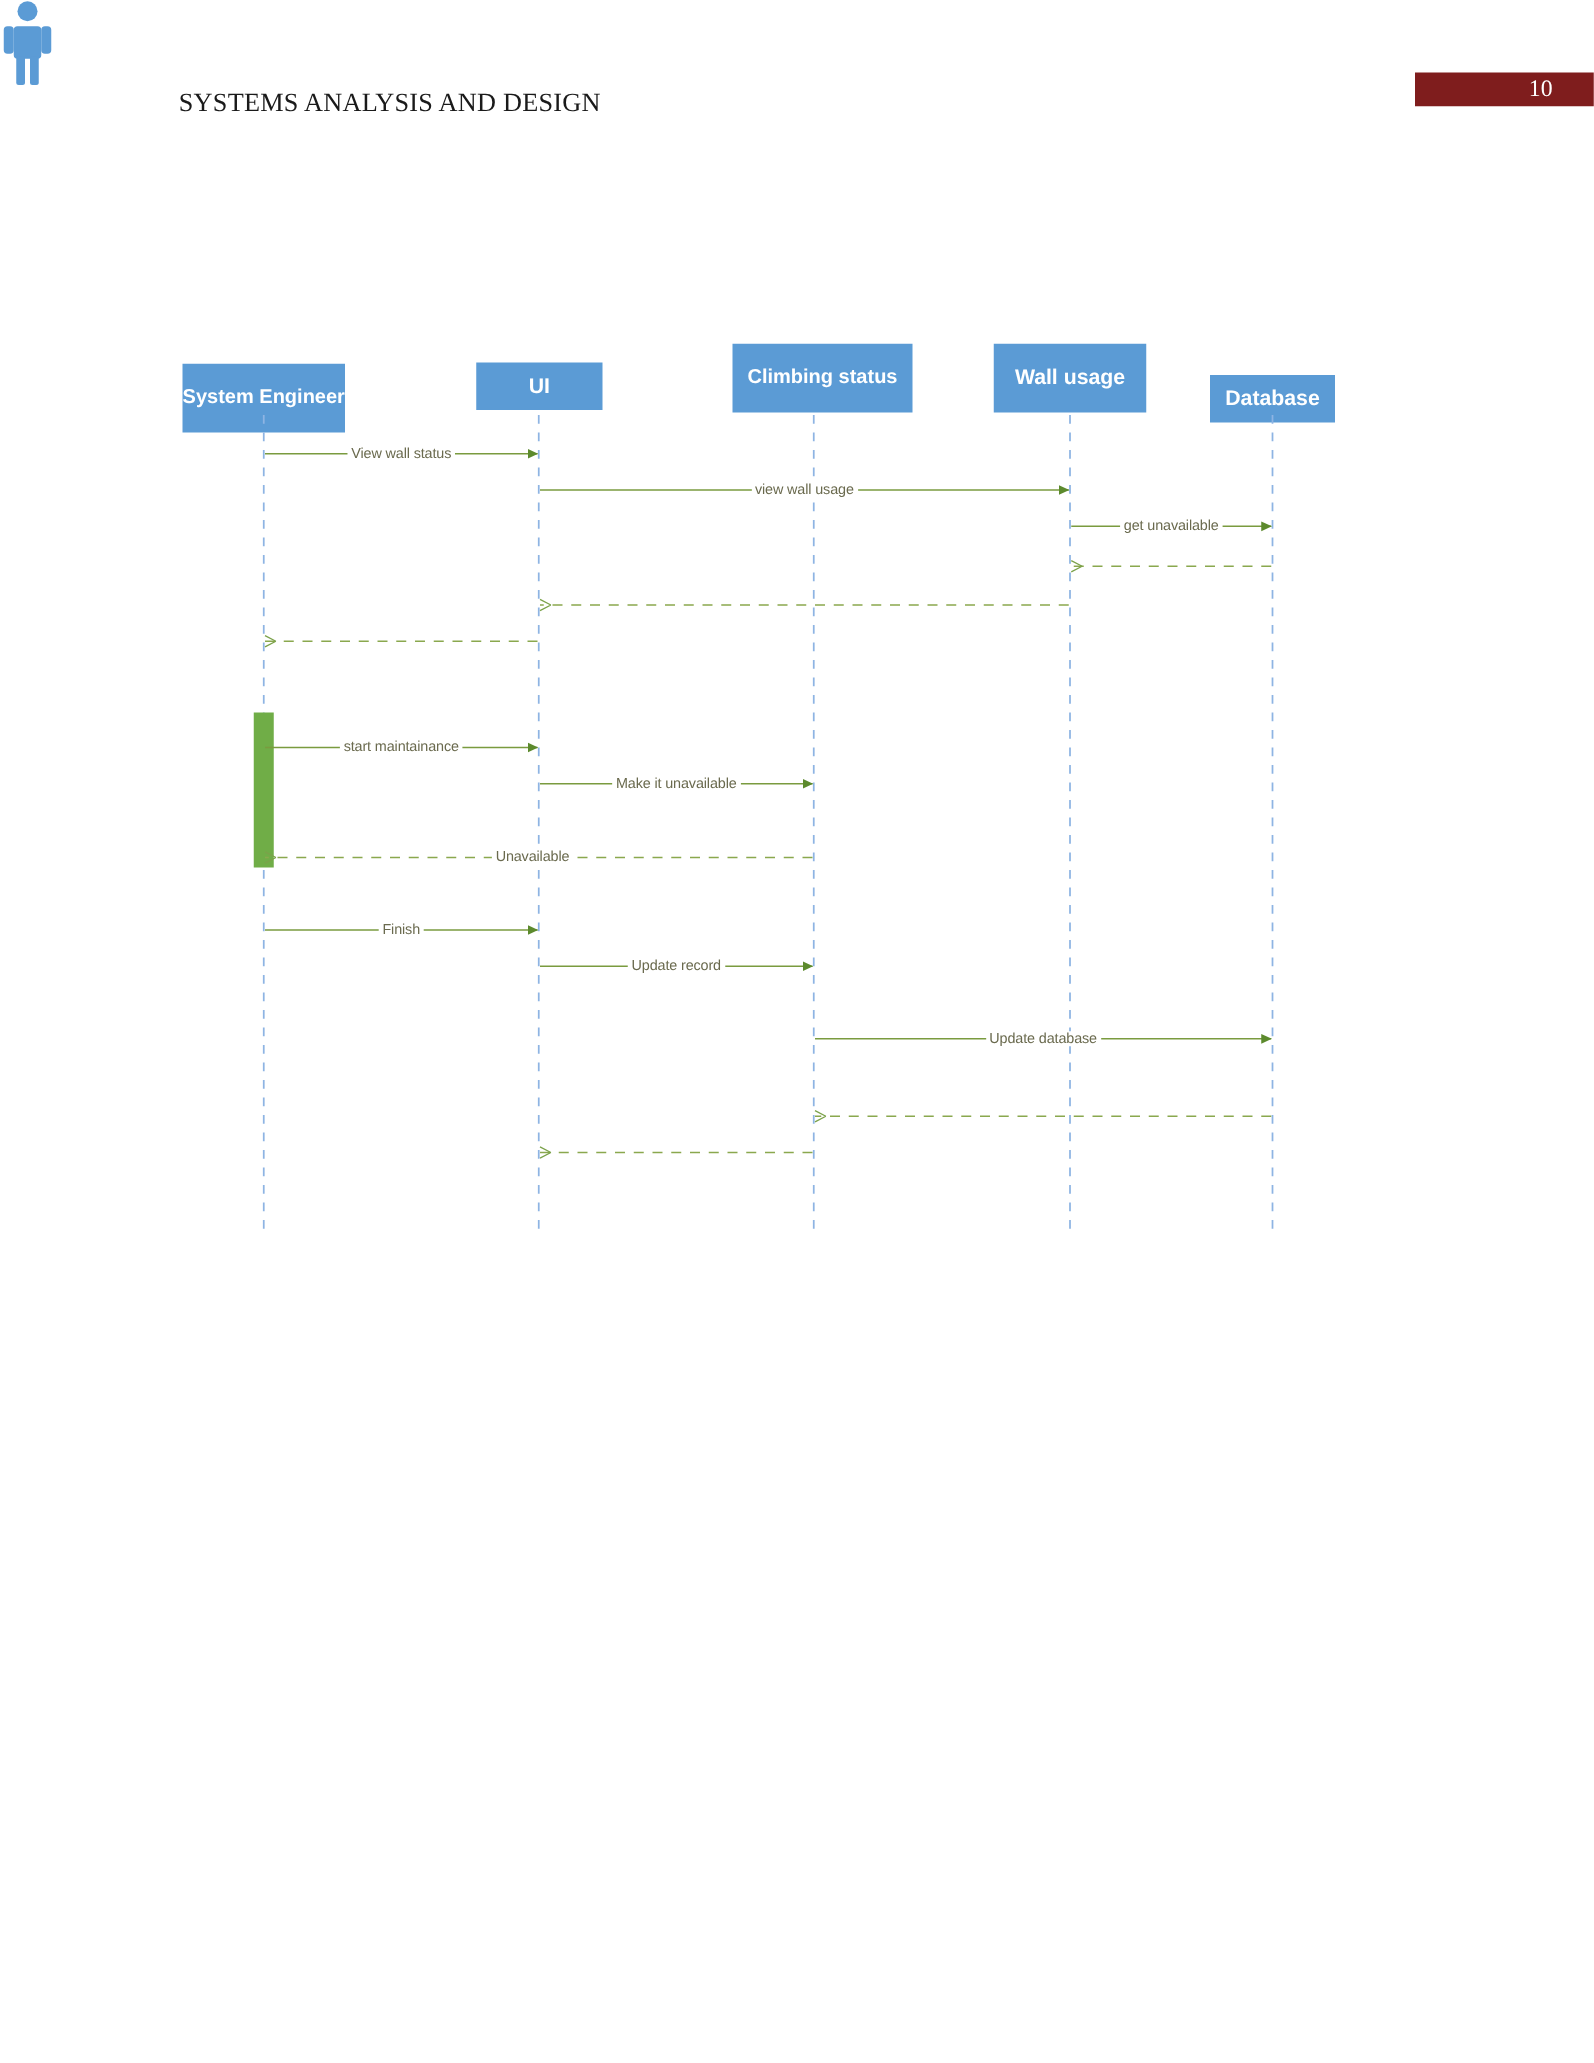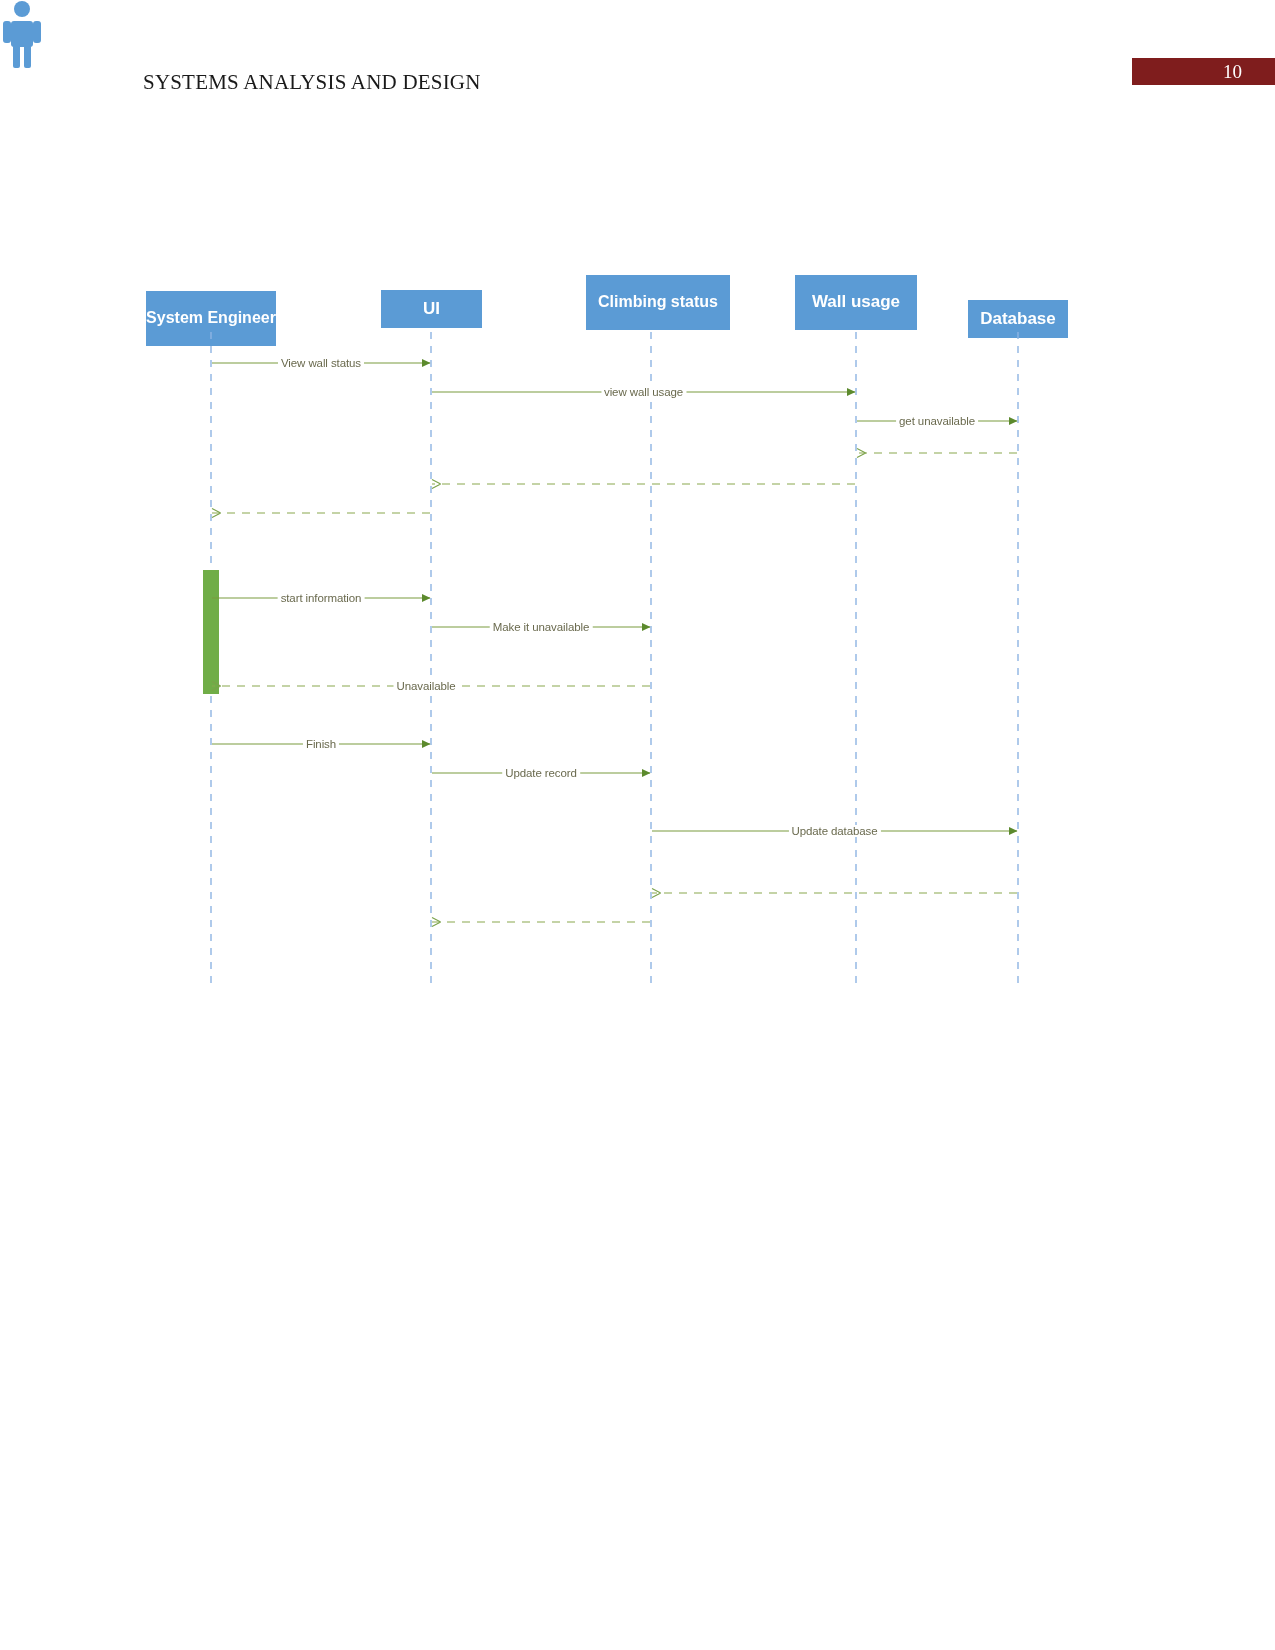--- a/index.html
+++ b/index.html
@@ -140,21 +140,21 @@
           <line x1="652" y1="831" x2="1017" y2="831" stroke="#7a9b3f" stroke-width="1.2" marker-end="url(#filledArrow)"></line>
           <line x1="1017" y1="893" x2="652" y2="893" stroke="#8aa84e" stroke-width="1.2" marker-end="url(#openArrow)" stroke-dasharray="8 7"></line>
           <line x1="650" y1="922" x2="432" y2="922" stroke="#8aa84e" stroke-width="1.2" marker-end="url(#openArrow)" stroke-dasharray="8 7"></line>
         </g>
     </svg>
 
     <div id="message-labels">
         <div class="msg-label" style="left: 321px; top: 363px;">View wall status</div>
         <div class="msg-label" style="left: 643.5px; top: 392px;">view wall usage</div>
         <div class="msg-label" style="left: 937px; top: 421px;">get unavailable</div>
-        <div class="msg-label" style="left: 321px; top: 598px;">start information</div>
+        <div class="msg-label" style="left: 321px; top: 598px;">start maintainance</div>
         <div class="msg-label" style="left: 541px; top: 627px;">Make it unavailable</div>
         <div class="msg-label" style="left: 426px; top: 686px;">Unavailable</div>
         <div class="msg-label" style="left: 321px; top: 744px;">Finish</div>
         <div class="msg-label" style="left: 541px; top: 773px;">Update record</div>
         <div class="msg-label" style="left: 834.5px; top: 831px;">Update database</div>
       </div>
   </div>
 </div>
 
 </body></html>

